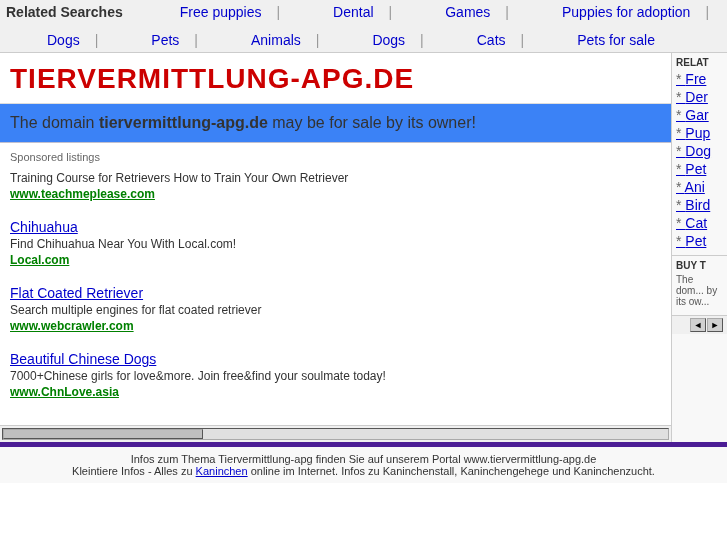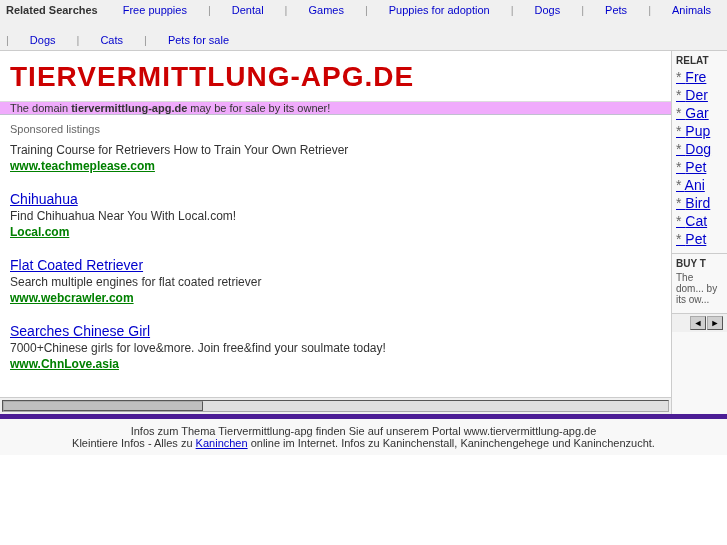--- a/index.html
+++ b/index.html
@@ -13,34 +13,35 @@
     }
 
     
     #top-nav {
       background: #f0f0f0;
       border-bottom: 1px solid #ccc;
       padding: 4px 6px;
       display: flex;
       align-items: center;
       flex-wrap: wrap;
-      gap: 18px;
-      font-size: 11px;
+      gap: 12px;
+      font-size: 14px;
       color: #333;
     }
     .nav-label {
       font-weight: bold;
       margin-right: 4px;
       color: #333;
     }
     .nav-link {
       color: #00c;
       text-decoration: none;
       cursor: pointer;
       padding: 0 3px;
+      margin-left: 38px;
     }
     .nav-sep {
       color: #999;
     }
 
     
     #main-wrapper {
       display: flex;
       width: 100%;
     }
@@ -60,24 +61,24 @@
     }
     #site-title {
       font-size: 28px;
       font-weight: bold;
       color: #cc0000;
       letter-spacing: 1px;
     }
 
     
     #domain-notice {
-      background: #f0abfc;
+      background: #3b82f6;
       border-bottom: 1px solid #c0c0d0;
-      padding: 0 10px;
-      font-size: 11px;
+      padding: 10px 10px;
+      font-size: 16px;
       color: #333;
     }
     #domain-notice b {
       font-weight: bold;
     }
 
     
     #sponsored-section {
       padding: 8px 10px;
     }
@@ -275,21 +276,21 @@
         <a class="ad-url">Local.com</a>
       </div>
 
       <div class="ad-listing">
         <a class="ad-title">Flat Coated Retriever</a>
         <div class="ad-description">Search multiple engines for flat coated retriever</div>
         <a class="ad-url">www.webcrawler.com</a>
       </div>
 
       <div class="ad-listing">
-        <a class="ad-title">Searches Chinese Girl</a>
+        <a class="ad-title">Beautiful Chinese Dogs</a>
         <div class="ad-description">7000+Chinese girls for love&amp;more. Join free&amp;find your soulmate today!</div>
         <a class="ad-url">www.ChnLove.asia</a>
       </div>
     </div>
 
     <div id="scrollbar-area">
       <div class="scrollbar-track">
         <div class="scrollbar-thumb"></div>
       </div>
     </div>

